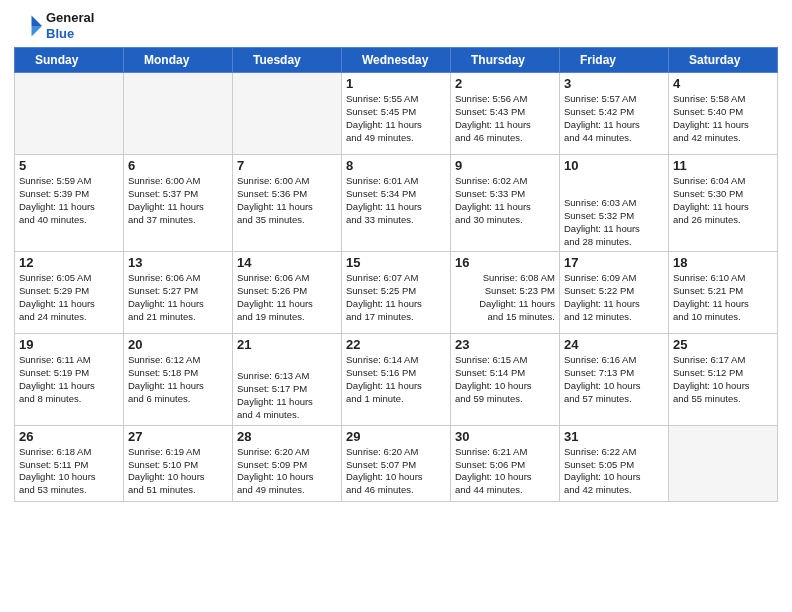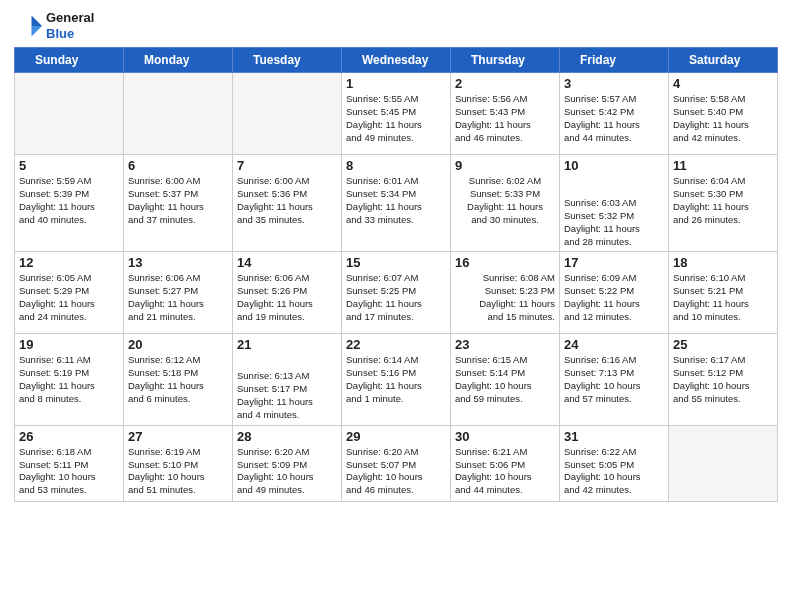--- a/index.html
+++ b/index.html
@@ -181,21 +181,21 @@
           </td>
           <td>
             <span class="day-number">8</span>
             <div class="cell-text" style="white-space: pre-line;">Sunrise: 6:01 AM
 Sunset: 5:34 PM
 Daylight: 11 hours
 and 33 minutes.</div>
           </td>
           <td>
             <span class="day-number">9</span>
-            <div class="cell-text" style="white-space: pre-line; text-align: center;">Sunrise: 6:02 AM
+            <div class="cell-text" style="white-space: pre-line;">Sunrise: 6:02 AM
 Sunset: 5:33 PM
 Daylight: 11 hours
 and 30 minutes.</div>
           </td>
           <td>
             <span class="day-number">10</span>
             <div class="cell-text" style="white-space: pre-line; margin-top: 24px;">Sunrise: 6:03 AM
 Sunset: 5:32 PM
 Daylight: 11 hours
 and 28 minutes.</div>

